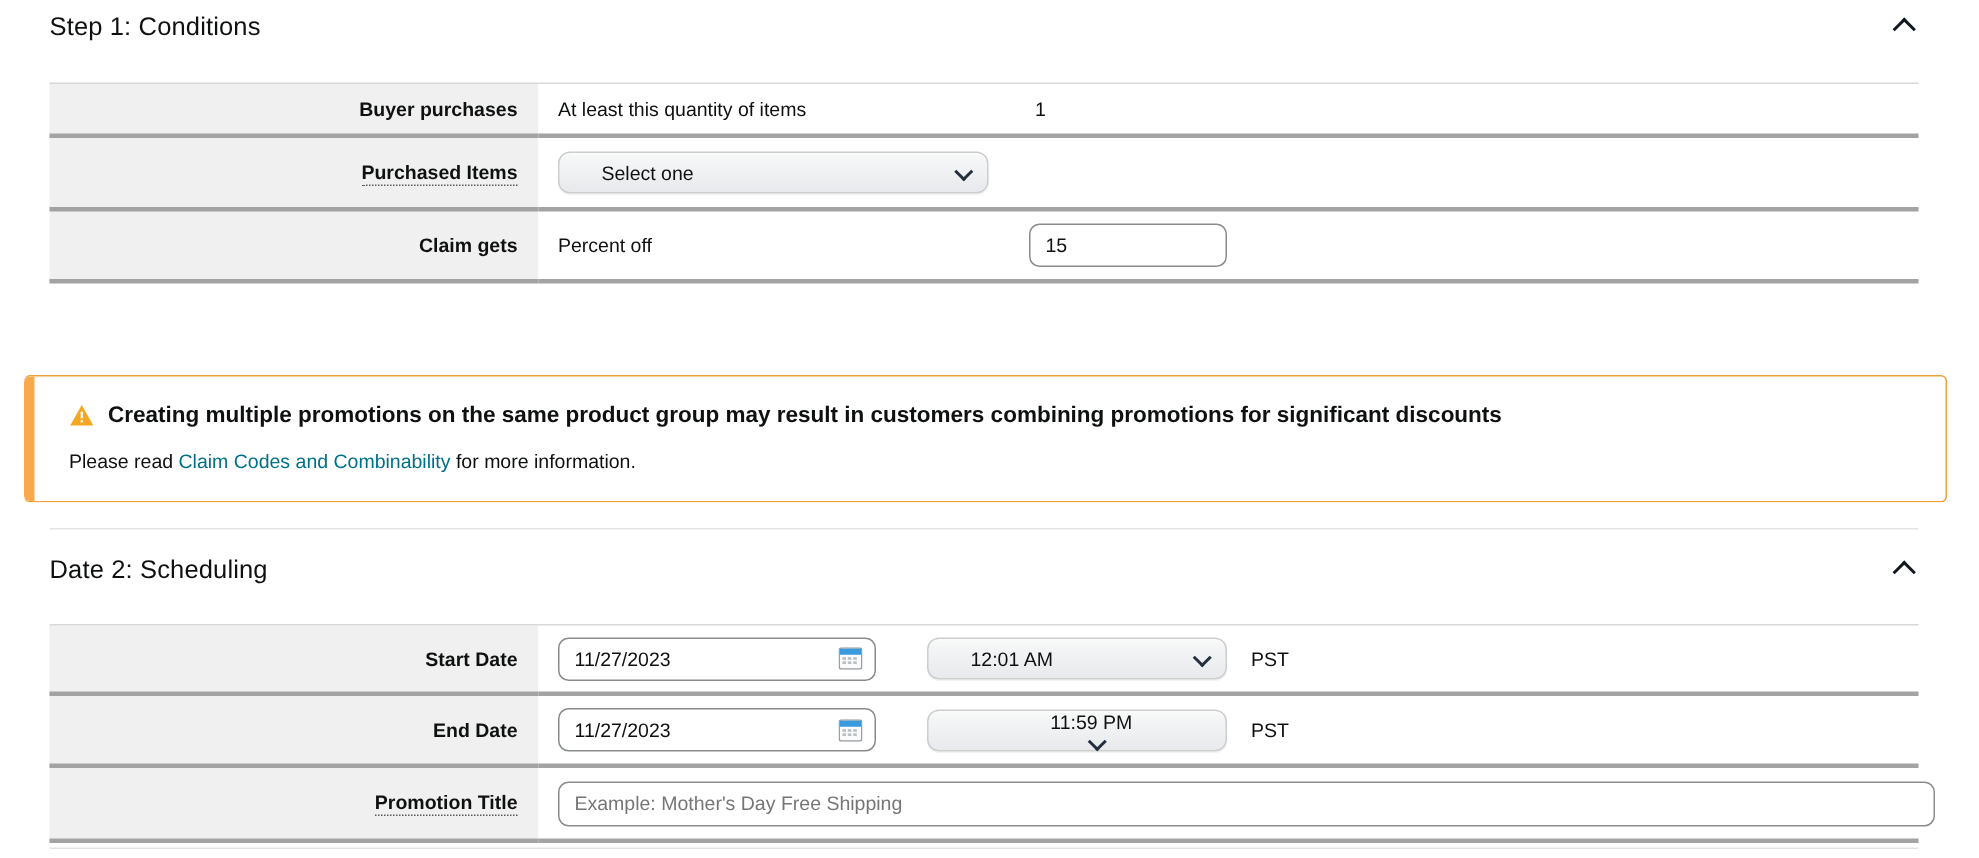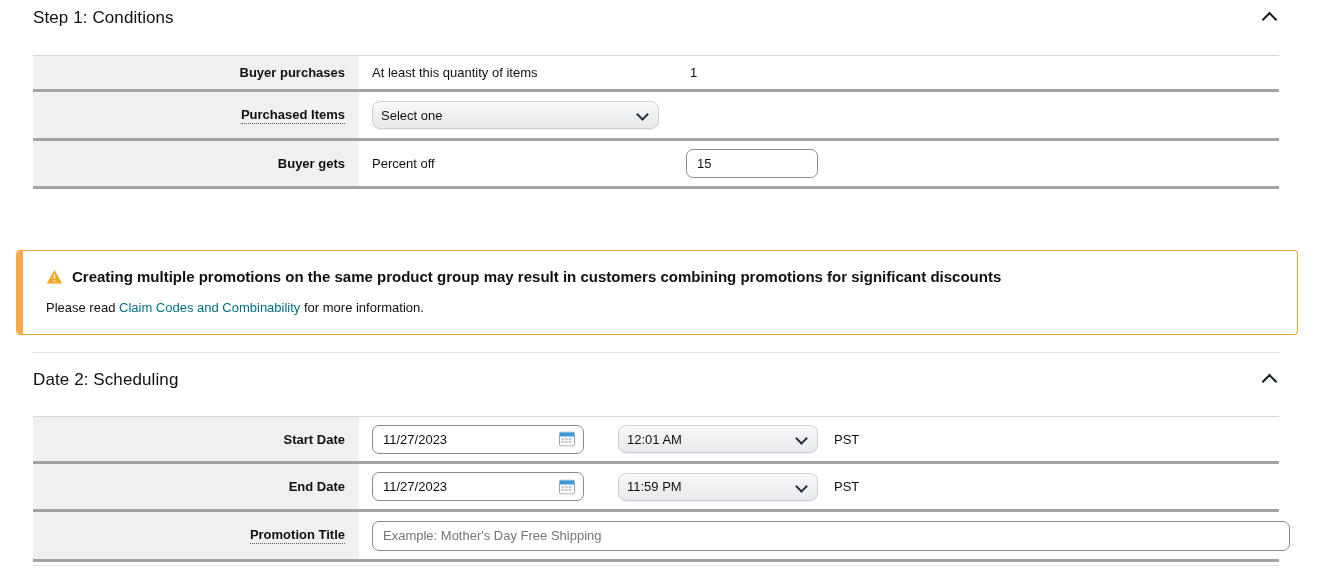--- a/index.html
+++ b/index.html
@@ -108,21 +108,21 @@
   
   .aws-select {
     display: inline-flex;
     align-items: center;
     justify-content: space-between;
     background: linear-gradient(to bottom, #f7f8f8, #e7e9ec);
     border: 1px solid #cdcdcd;
     border-radius: 8px;
     box-shadow: 0 1px 0 rgba(255,255,255,.6) inset, 0 1px 1px rgba(0,0,0,.06);
     height: 28px;
-    padding: 0 9px 0 8px;
+    padding: 0 9px 0 28px;
     font-size: 13px;
     color: #0f1111;
     box-sizing: border-box;
     cursor: pointer;
     font-family: "Liberation Sans", sans-serif;
   }
   .aws-select .caret {
     width: 12px; height: 12px; position: relative; margin-left: 8px; flex: 0 0 auto;
   }
   .aws-select .caret::before {
@@ -238,21 +238,21 @@
           <div class="aws-select" style="width:287px;">
             <span>Select one</span>
             <span class="caret"></span>
           </div>
         </div>
       </td>
     </tr>
 
     <tr>
       <td class="lbl" style="height:45px;">
-        <span>Buyer gets</span>
+        <span>Claim gets</span>
       </td>
       <td class="val">
         <div class="cellrow">
           <span class="plain-text" style="width:314px;display:inline-block;">Percent off</span>
           <input class="txt-input" style="width: 132px;" type="text" value="15">
         </div>
       </td>
     </tr>
 
   </tbody>
@@ -323,21 +323,21 @@
               <rect x="0.5" y="0.5" width="15" height="14" rx="1.5" fill="#fbfbfb" stroke="#9aa0a6"></rect>
               <rect x="1" y="1" width="14" height="4" fill="#3a9bdc"></rect>
               <rect x="2.6" y="6.6" width="2.4" height="1.8" fill="#b9c0c6"></rect>
               <rect x="6.2" y="6.6" width="2.4" height="1.8" fill="#b9c0c6"></rect>
               <rect x="9.8" y="6.6" width="2.4" height="1.8" fill="#b9c0c6"></rect>
               <rect x="2.6" y="9.4" width="2.4" height="1.8" fill="#b9c0c6"></rect>
               <rect x="6.2" y="9.4" width="2.4" height="1.8" fill="#b9c0c6"></rect>
               <rect x="9.8" y="9.4" width="2.4" height="1.8" fill="#b9c0c6"></rect>
             </svg>
           </span>
-          <div class="aws-select" style="width:200px;margin-left:34px;">
+          <div class="aws-select" style="width:200px;margin-left:34px;flex-direction:column;">
             <span>11:59 PM</span>
             <span class="caret"></span>
           </div>
           <span class="tz">PST</span>
         </div>
       </td>
     </tr>
 
     <tr>
       <td class="lbl" style="height:47px;">

